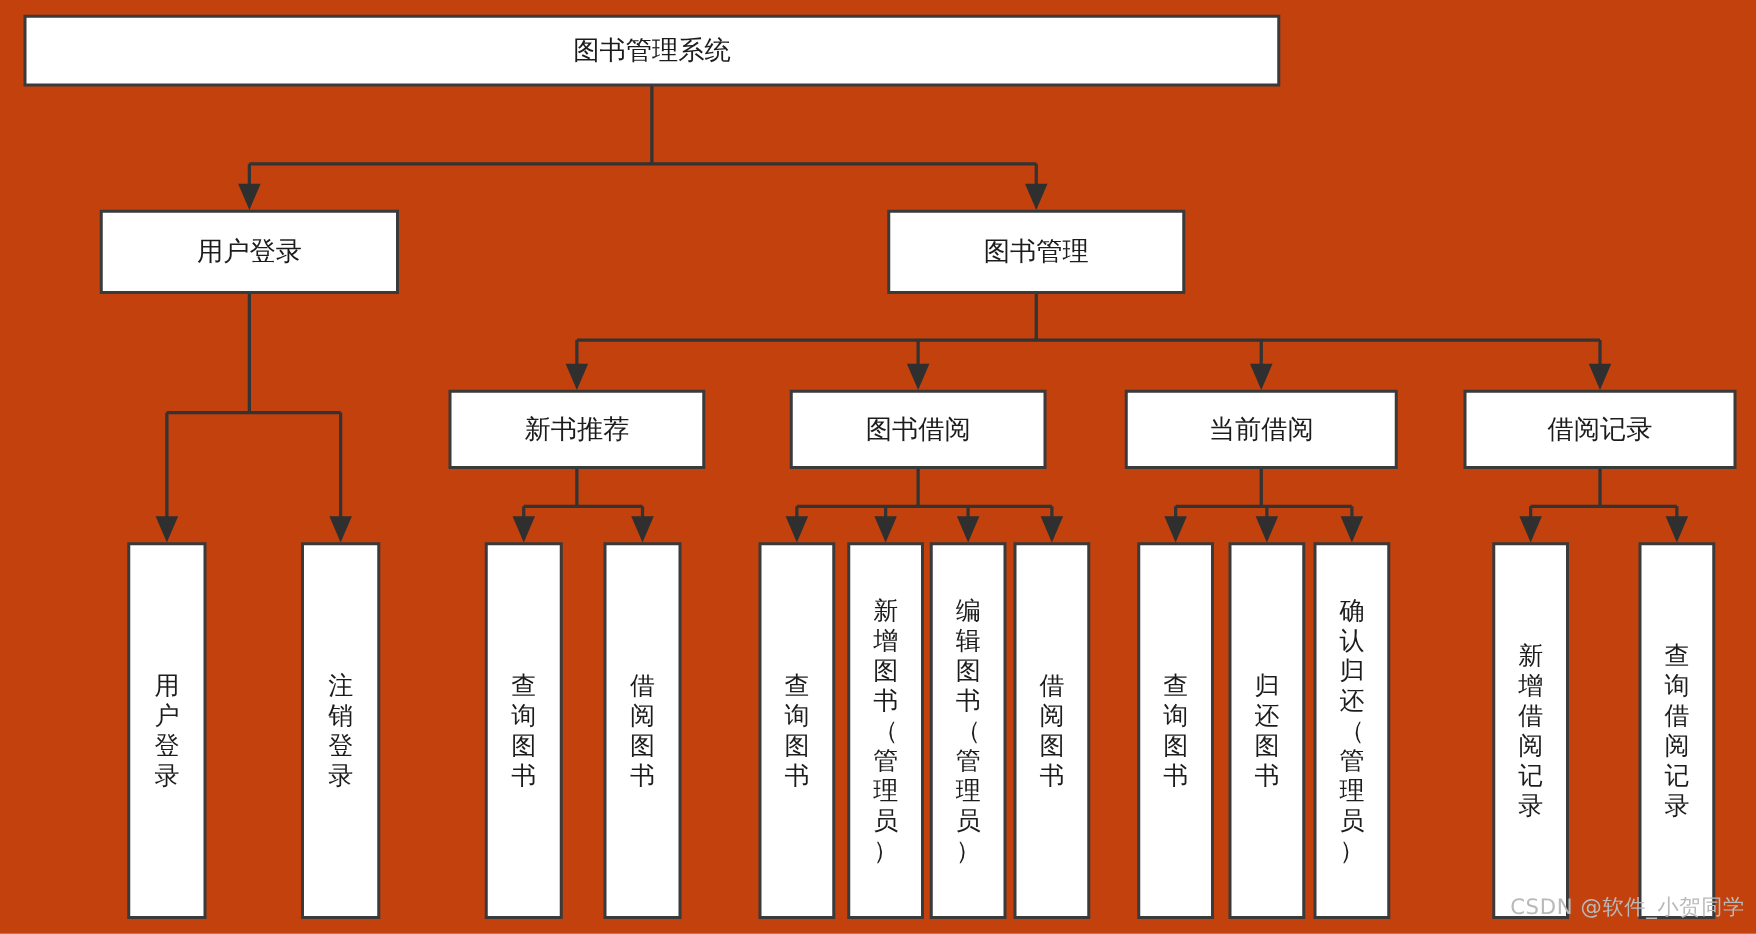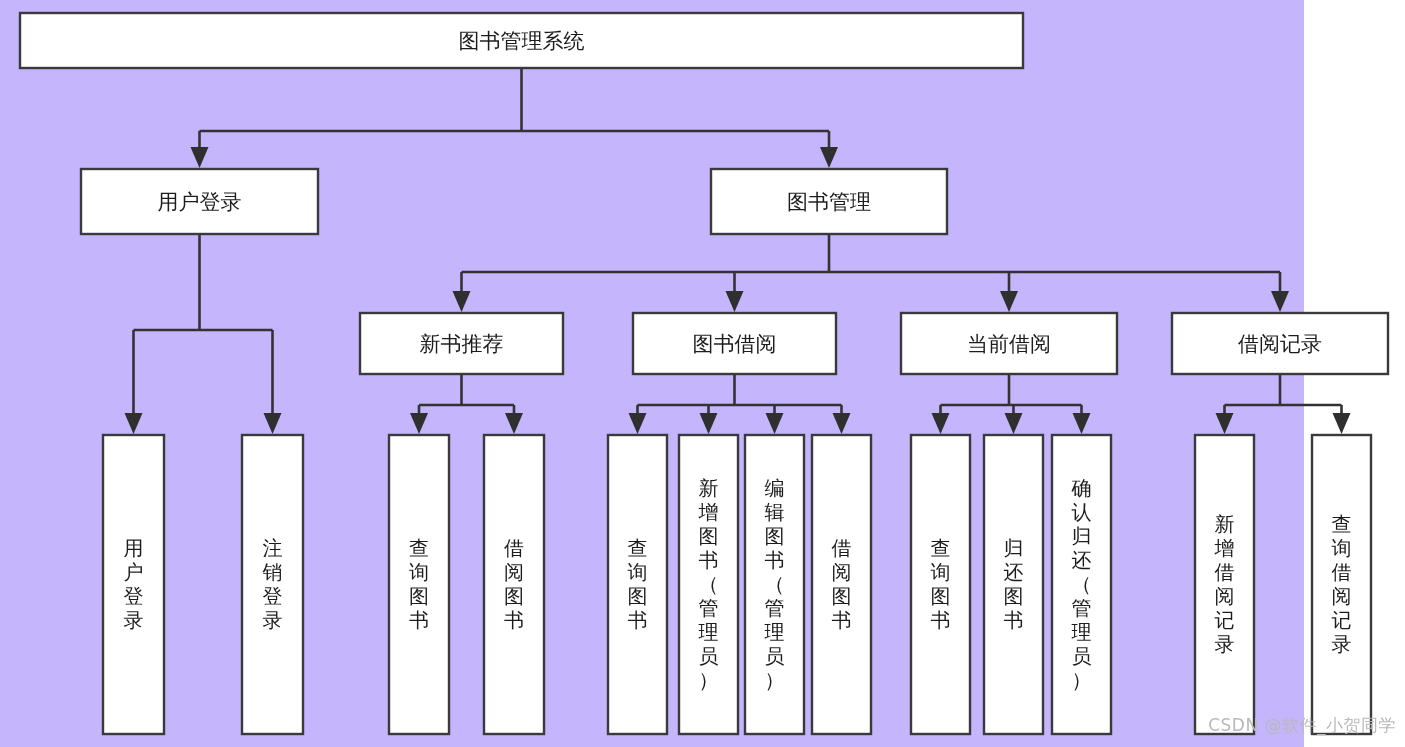--- a/index.html
+++ b/index.html
@@ -10,23 +10,23 @@
   }
   body {
     width: 1405px;
     height: 747px;
     font-family: "DejaVu Sans", "Liberation Sans", sans-serif;
     overflow: hidden;
     position: relative;
   }
   #diagram-root {
     position: relative;
-    width: 1304px;
+    width: 1405px;
     height: 747px;
-    background: #c4b5fd;
+    background: #c2410c;
   }
   svg.diagram-canvas {
     position: absolute;
     top: 0;
     left: 0;
     width: 1405px;
     height: 747px;
     display: block;
   }
   .node-box {

